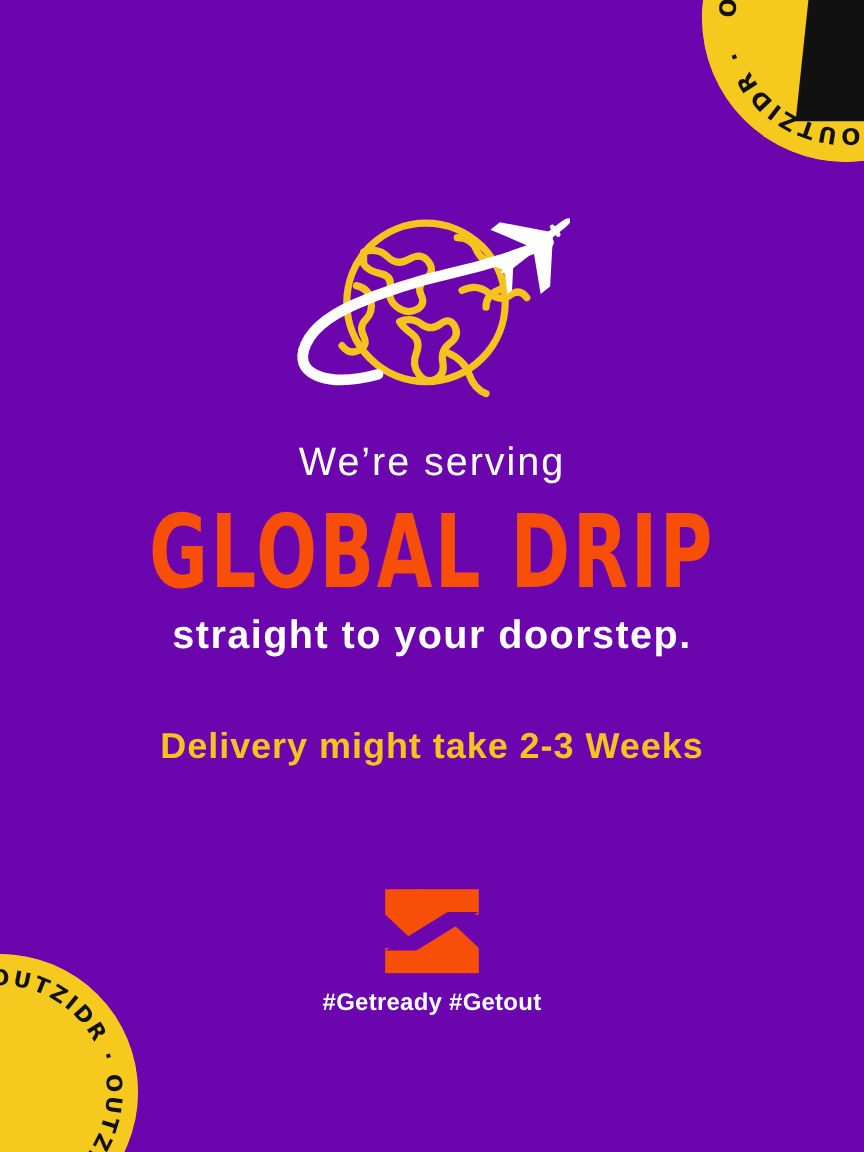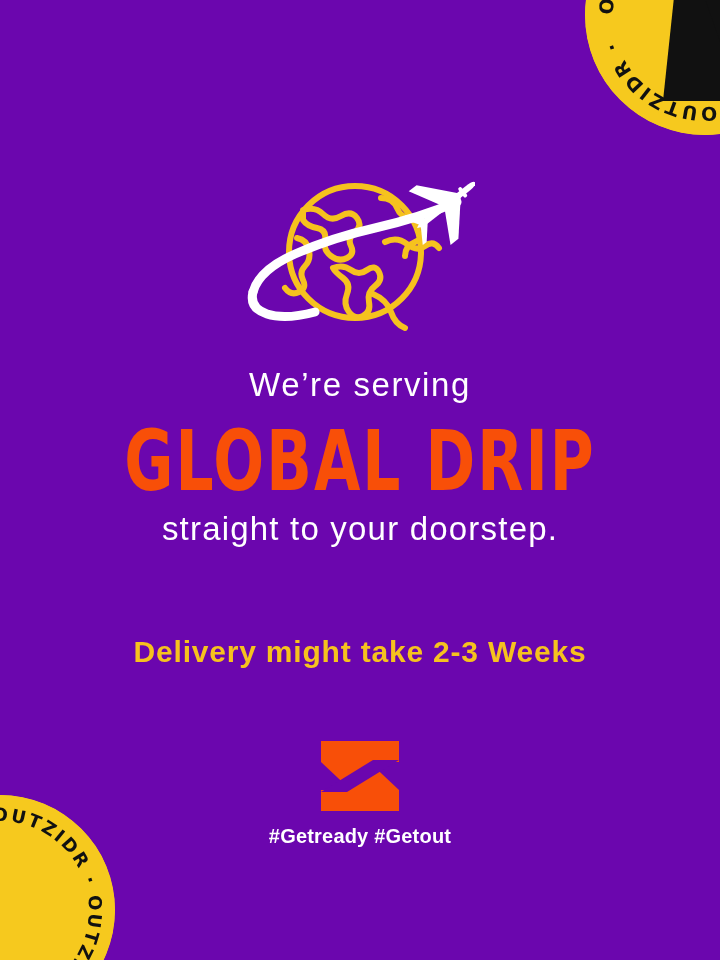--- a/index.html
+++ b/index.html
@@ -83,33 +83,33 @@
     margin: 14px 0 10px 0;
     transform: scaleY(1.32) scaleX(1.04);
     transform-origin: center top;
     font-family: "DejaVu Sans", sans-serif;
     font-stretch: condensed;
   }
 
   .line-doorstep {
     color: #FFFFFF;
     font-size: 33px;
-    font-weight: 400;
+    font-weight: 700;
     letter-spacing: 1.2px;
     line-height: 1.2;
     margin: 26px 0 0 0;
   }
 
   .line-delivery {
     color: #F6C21E;
     font-size: 30px;
     font-weight: 700;
     letter-spacing: 0.8px;
     line-height: 1.2;
-    margin: 85px 0 0 0;
+    margin: 56px 0 0 0;
   }
 
   .line-goodthings {
     color: #FFFFFF;
     font-size: 18px;
     font-weight: 700;
     font-style: italic;
     letter-spacing: 0.4px;
     line-height: 1.2;
     margin: 14px 0 0 0;

